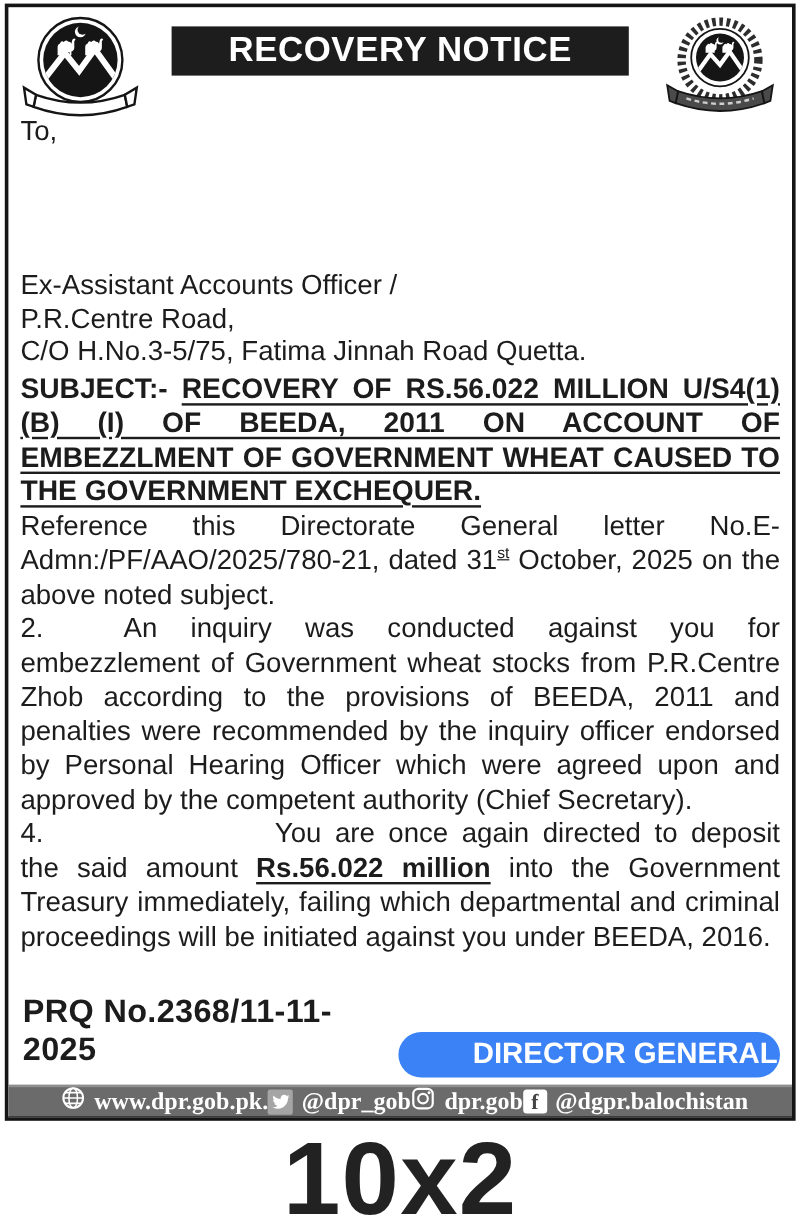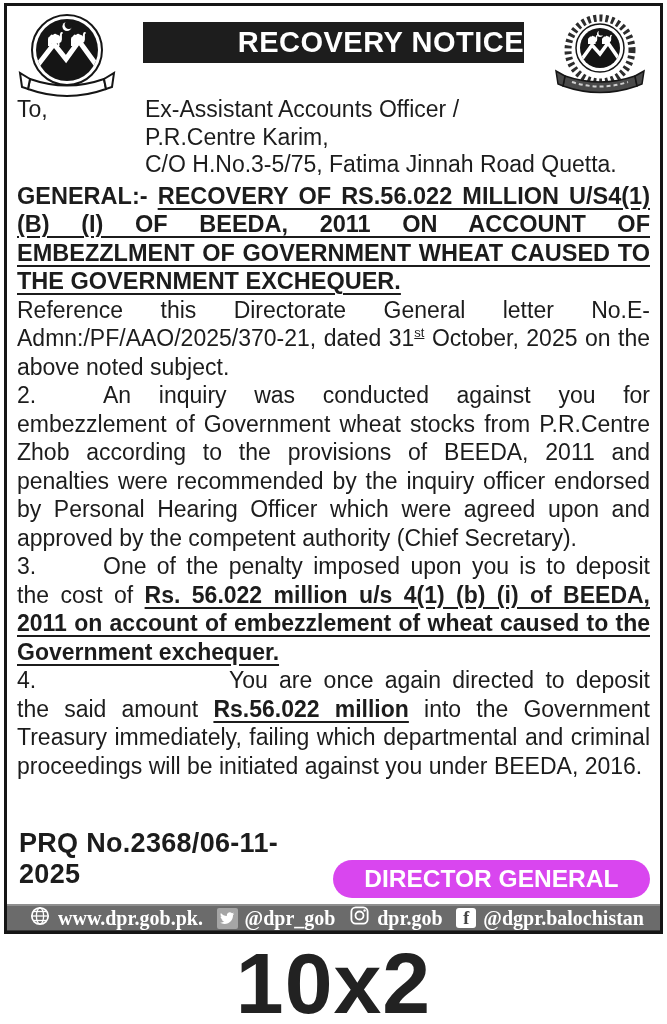--- a/index.html
+++ b/index.html
@@ -17,25 +17,25 @@
     padding:6px 10px 0 10px;
     display:flex; flex-direction:column;
     background:#fff;
   }
   
   .hdr { display:flex; align-items:flex-start; height:90px; }
   .logo { flex:0 0 100px; }
   .title-box {
     flex:1; margin:10px 26px 0 26px; height:41px;
     background:#1d1d1d; color:#fff;
-    display:flex; align-items:center; justify-content:flex-end;
+    display:flex; align-items:center; justify-content:center;
     font-weight:bold; font-size:29px; letter-spacing:.5px;
   }
   
-  .to-row { display:flex; font-size:23px; line-height:27.5px; margin-top:-6px; }
+  .to-row { display:flex; font-size:23px; line-height:27.5px; margin-top:-6px;flex-direction:column; }
   .to-label { flex:0 0 128px; }
   .addr { flex:1; }
   .addr .stretch { text-align:justify; text-align-last:justify; }
   
   .subject {
     margin:3px 0 0 0; font-weight:bold; font-size:23.5px; line-height:28.5px;
     text-align:justify;
   }
   .u { text-decoration:underline; text-decoration-thickness:2px; text-underline-offset:4px;margin-top:12px; }
   
@@ -45,28 +45,28 @@
   .bold-u { font-weight:bold; text-decoration:underline; text-decoration-thickness:2px; text-underline-offset:4px; }
   sup { font-size:13px; line-height:0;text-decoration:underline; }
   
   .bottom-row {
     margin-top:auto;
     display:flex; justify-content:space-between; align-items:flex-end;
     padding:0 0 3px 2px;
   }
   .prq { font-weight:bold; font-size:27px; margin-bottom:8px; letter-spacing:.3px; }
   .dg-box {
-    width:324px; background:#d946ef; color:#fff; text-align:center;
+    width:324px; background:#3b82f6; color:#fff; text-align:right;
     font-weight:bold; font-size:24.5px; line-height:30px; padding:4px 2px;border-radius:23px;
   }
   
   .social-bar {
     margin:3px -10px 0 -10px; height:27px;
     background:#6b6b6b; border-top:2px solid #8f8f8f; border-bottom:1px solid #3a3a3a;
-    display:flex; align-items:center; justify-content:space-between;
+    display:flex; align-items:center; justify-content:center;
     padding:0 16px 0 22px;
     color:#fff; font-family:"Liberation Serif", serif; font-weight:bold; font-size:20px;
     white-space:nowrap;
   }
   .social-item { display:flex; align-items:center; gap:7px; }
   .fb-icon {
     width:20px; height:20px; background:#fff; border-radius:3px;
     color:#444; text-align:center; line-height:20px;
     font-family:"Liberation Serif", serif; font-weight:bold; font-size:18px;
   }
@@ -134,37 +134,36 @@
         <path d="M85,64 L94,59 L92,72 L87,74 Z" fill="#4a4a4a" stroke="#151515" stroke-width="1.5"></path>
         <path d="M22,70 Q50,79 78,70" fill="none" stroke="#cfcfcf" stroke-width="2" stroke-dasharray="4 3"></path>
       </svg>
     </div>
   </div>
 
   <div class="to-row">
     <div class="to-label">To,</div>
     <div class="addr">
       <div>Ex-Assistant Accounts Officer /</div>
-      <div>P.R.Centre Karim,</div>
+      <div>P.R.Centre Road,</div>
       <div>C/O H.No.3-5/75, Fatima Jinnah Road Quetta.</div>
     </div>
   </div>
 
-  <p class="subject"><span>GENERAL:- </span><span class="u">RECOVERY OF RS.56.022 MILLION U/S4(1)(B) (I) OF BEEDA, 2011 ON ACCOUNT OF EMBEZZLMENT OF GOVERNMENT WHEAT CAUSED TO THE GOVERNMENT EXCHEQUER.</span></p>
-
-  <p class="body-p"><span>Reference this Directorate General letter No.E-</span><span>Admn:/PF/AAO/2025/370-21, dated 31</span><sup>st</sup><span>  October, 2025 on the above noted subject.</span></p>
+  <p class="subject"><span>SUBJECT:- </span><span class="u">RECOVERY OF RS.56.022 MILLION U/S4(1)(B) (I) OF BEEDA, 2011 ON ACCOUNT OF EMBEZZLMENT OF GOVERNMENT WHEAT CAUSED TO THE GOVERNMENT EXCHEQUER.</span></p>
+
+  <p class="body-p"><span>Reference this Directorate General letter No.E-</span><span>Admn:/PF/AAO/2025/780-21, dated 31</span><sup>st</sup><span>  October, 2025 on the above noted subject.</span></p>
 
   <p class="body-p"><span class="pnum-sm">2.</span><span>An inquiry was conducted against you for embezzlement of Government wheat stocks from P.R.Centre Zhob according to the provisions of BEEDA, 2011 and penalties were recommended by the inquiry officer endorsed by Personal Hearing Officer which were agreed upon and approved by the competent authority (Chief Secretary).</span></p>
 
-  <p class="body-p"><span class="pnum-sm">3.</span><span>One of the penalty imposed upon you is to deposit the cost of </span><span class="bold-u">Rs. 56.022 million u/s 4(1) (b) (i) of BEEDA, 2011 on account of embezzlement of wheat caused to the Government exchequer.</span></p>
 
   <p class="body-p"><span class="pnum-lg">4.</span><span>You are once again directed to deposit the said amount </span><span class="bold-u">Rs.56.022 million</span><span> into the Government Treasury immediately, failing which departmental and criminal proceedings will be initiated against you under BEEDA, 2016.</span></p>
 
   <div class="bottom-row">
-    <div class="prq">PRQ No.2368/06-11-2025</div>
+    <div class="prq">PRQ No.2368/11-11-2025</div>
     <div class="dg-box">
       <div>DIRECTOR GENERAL</div>
     </div>
   </div>
 
   <div class="social-bar">
     <div class="social-item">
       <span>
         <svg width="22" height="22" viewBox="0 0 22 22">
           <circle cx="11" cy="11" r="8.2" fill="none" stroke="#fff" stroke-width="1.7"></circle>

